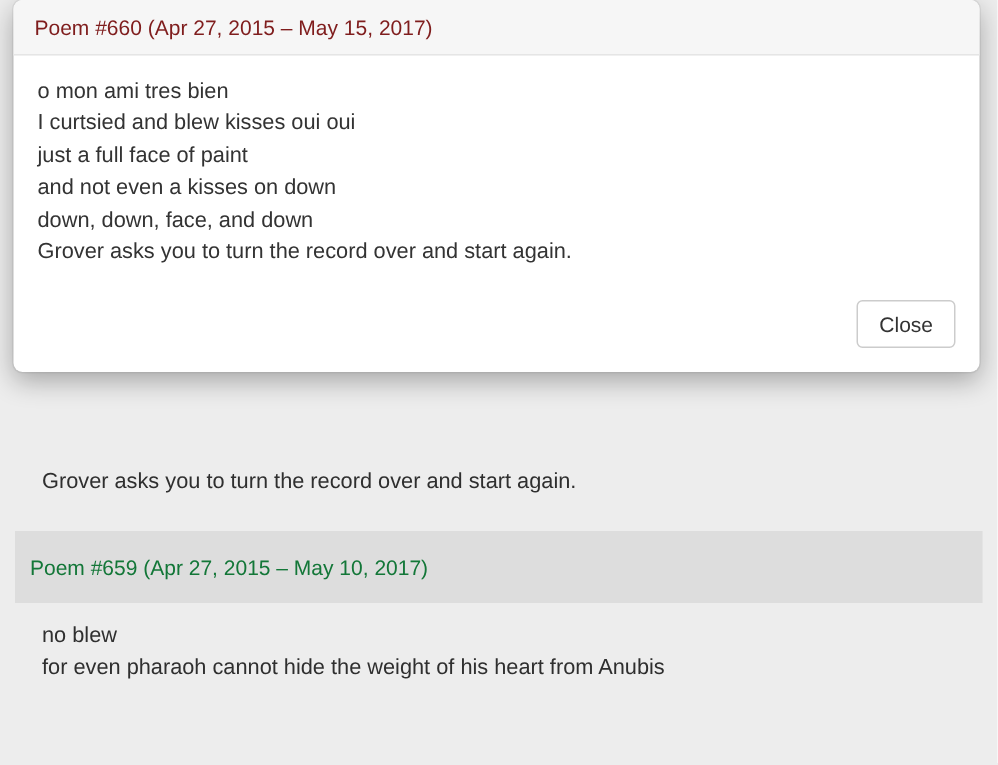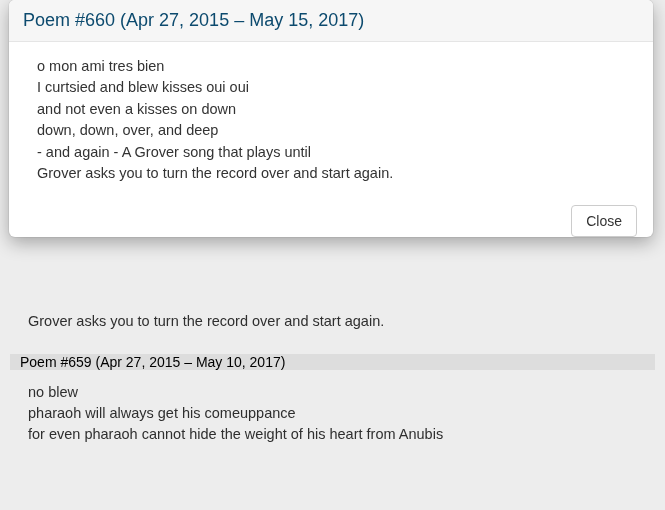--- a/index.html
+++ b/index.html
@@ -18,23 +18,23 @@
     width: 665px;
     height: 510px;
     box-sizing: border-box;
     padding: 0 10px;
   }
   .poem-block {
     margin-top: 22px;
   }
   .poem-header {
     background: #eeeeee;
-    padding: 0 10px;
+    padding: 16px 10px;
     font-size: 14px;
-    color: #000000;
+    color: #15803d;
   }
   .poem-body {
     padding: 12px 6px 0 18px;
     font-size: 14.5px;
     line-height: 1.45;
     color: #333;
   }
   .fragment {
     padding: 0 6px 0 18px;
     font-size: 14.5px;
@@ -53,32 +53,31 @@
     width: 644px;
     background: #fff;
     border-radius: 6px;
     box-shadow: 0 6px 18px rgba(0,0,0,0.30), 0 0 0 1px rgba(0,0,0,0.05);
     overflow: hidden;
   }
   .modal-header {
     background: #f6f6f6;
     border-bottom: 1px solid #e5e5e5;
     padding: 10px 14px;
-    font-size: 18px;
-    color: #0c4a6e;
+    font-size: 14px;
+    color: #7f1d1d;
   }
   .modal-body {
     padding: 14px 16px 6px 16px;
     font-size: 14.5px;
     line-height: 1.48;
     color: #333;
-    margin-left: 12px;
   }
   .modal-footer {
-    padding: 14px 16px 0 16px;
+    padding: 14px 16px 16px 16px;
     display: flex;
     justify-content: flex-end;
   }
   .btn {
     background: #fff;
     border: 1px solid #ccc;
     border-radius: 4px;
     padding: 7px 14px;
     font-size: 14px;
     color: #333;
@@ -97,36 +96,35 @@
   <div style="height:290px"></div>
 
   <div class="fragment">
     <div>Grover asks you to turn the record over and start again.</div>
   </div>
 
   <div class="poem-block">
     <div class="poem-header">Poem #659 (Apr 27, 2015 – May 10, 2017)</div>
     <div class="poem-body">
       <div>no blew</div>
-      <div>pharaoh will always get his comeuppance</div>
       <div>for even pharaoh cannot hide the weight of his heart from Anubis</div>
 
     </div>
   </div>
 
   <div class="overlay"></div>
 
   <div class="modal">
     <div class="modal-header">Poem #660 (Apr 27, 2015 – May 15, 2017)</div>
     <div class="modal-body">
       <div>o mon ami tres bien</div>
       <div>I curtsied and blew kisses oui oui</div>
+      <div>just a full face of paint</div>
       <div>and not even a kisses on down</div>
-      <div>down, down, over, and deep</div>
-      <div>- and again - A Grover song that plays until</div>
+      <div>down, down, face, and down</div>
       <div>Grover asks you to turn the record over and start again.</div>
     </div>
     <div class="modal-footer">
       <button class="btn">Close</button>
     </div>
   </div>
 
 </div>
 
 </body></html>

